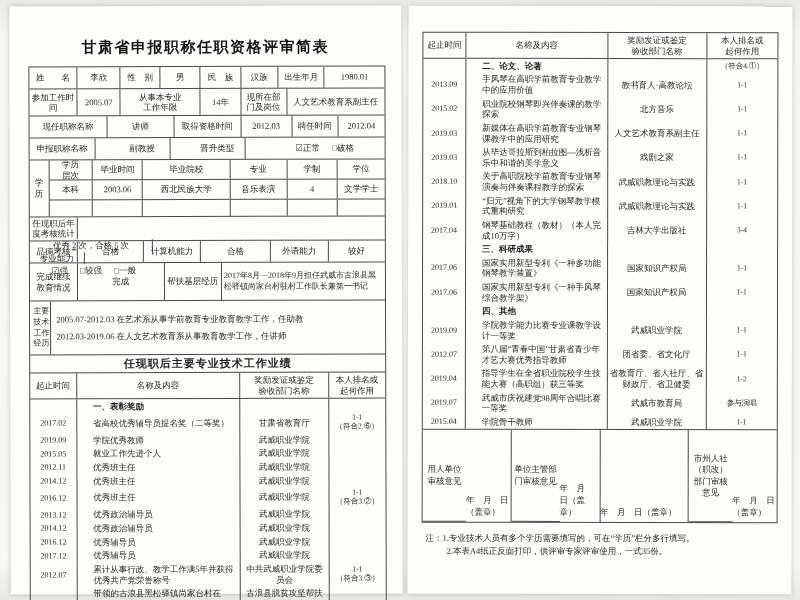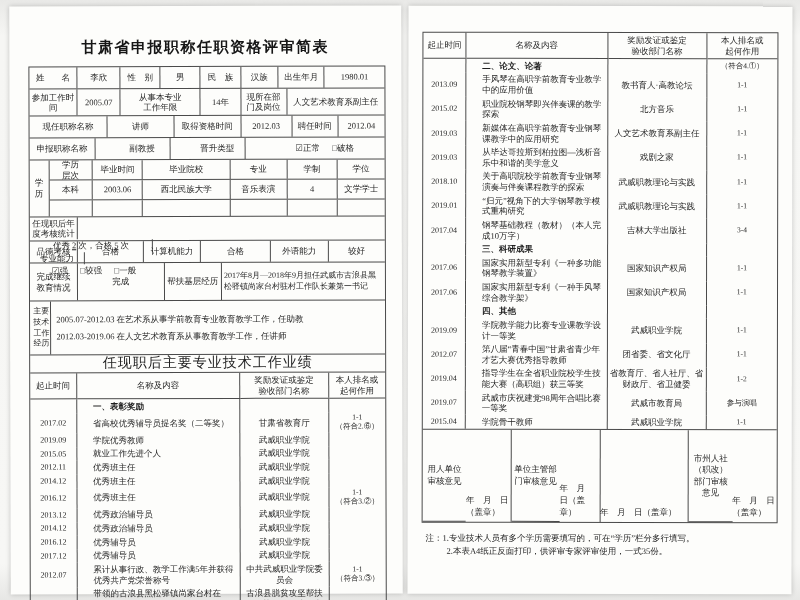--- a/index.html
+++ b/index.html
@@ -34,21 +34,21 @@
   .r:last-child{border-bottom:none;}
   .c{
     border-right:1px solid var(--line);
     display:flex;align-items:center;justify-content:center;
     text-align:center;padding:1px 2px;white-space:pre-line;
   }
   .c:last-child{border-right:none;}
   .left{justify-content:flex-start;text-align:left;}
   .vcell{padding:0;}
   .vtext{display:inline-block;text-align:center;line-height:1.35;}
-  .sect-title{font-weight:normal;letter-spacing:1px;font-size:14px;}
+  .sect-title{font-weight:bold;letter-spacing:1px;font-size:11px;}
   u{text-decoration:underline;padding:0 2px;}
 
   table.ach{width:100%;border-collapse:collapse;table-layout:fixed;font-size:8.5px;line-height:1.25;}
   table.ach th{
     font-weight:normal;border-bottom:1px solid var(--line);
     padding:2px 1px;white-space:pre-line;height:24px;font-size:8.5px;margin-top:35px;
   }
   table.ach th+th, table.ach td+td{border-left:1px solid var(--line);}
   table.ach td{padding:1.5px 2px;text-align:center;vertical-align:middle;}
   table.ach td.td-name{text-align:left;padding-left:16px;}

